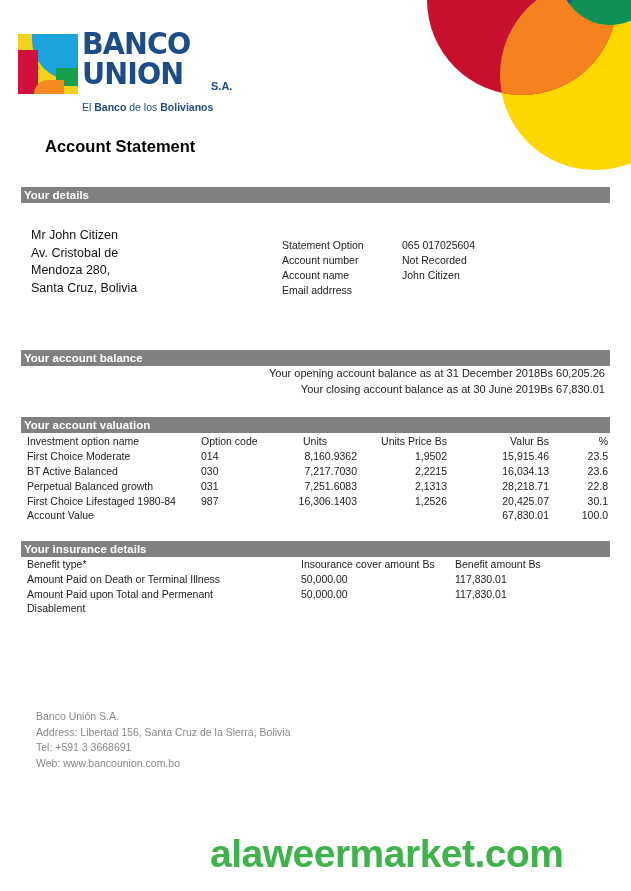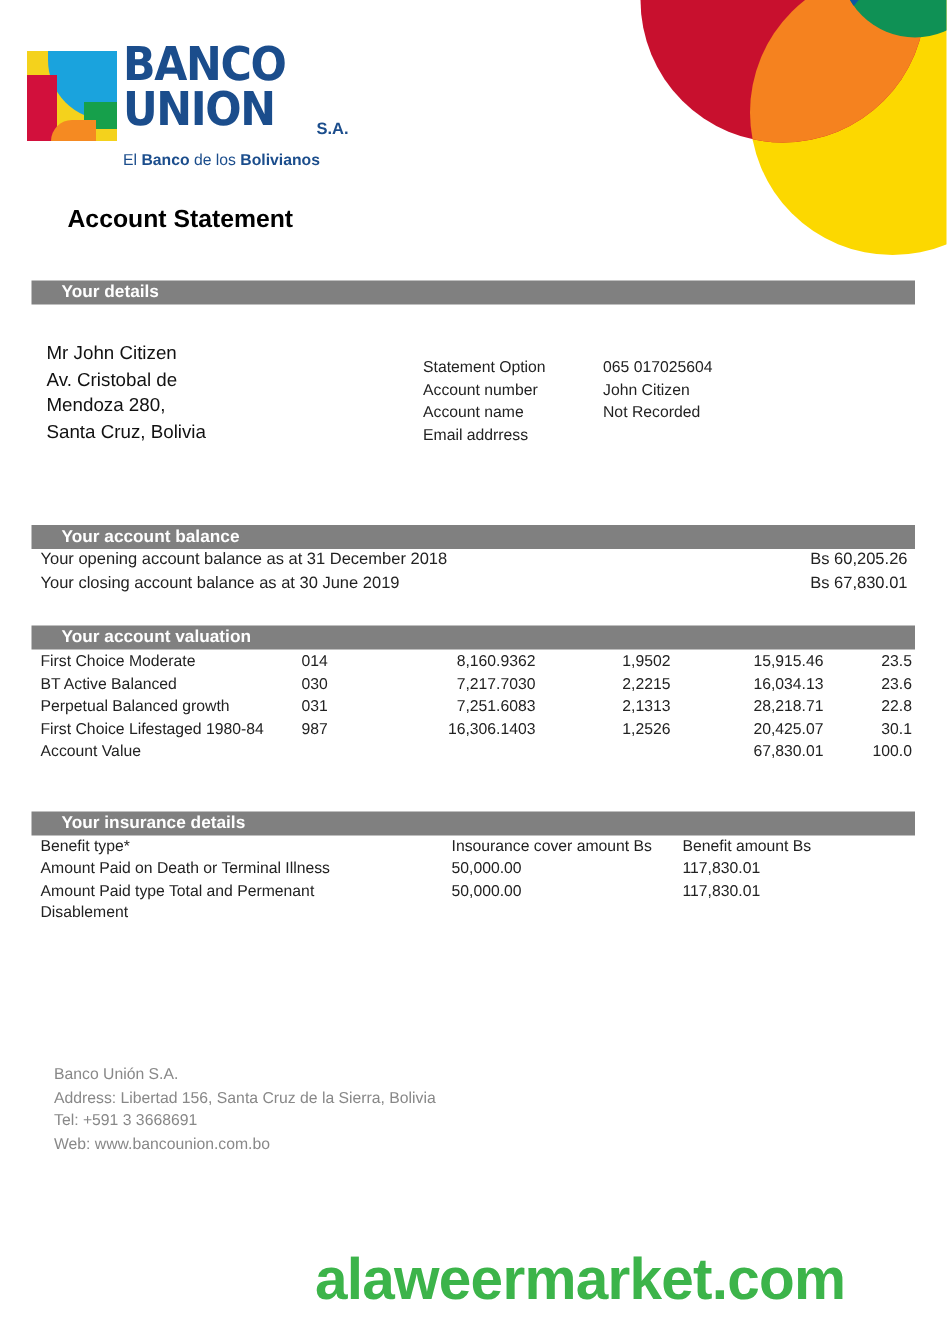--- a/index.html
+++ b/index.html
@@ -24,28 +24,28 @@
   .lm-red { position: absolute; left: 0; top: 16px; width: 20px; height: 44px; background: #d2103c; }
   .lm-green { position: absolute; left: 38px; top: 34px; width: 22px; height: 18px; background: #16a04b; }
   .lm-orange { position: absolute; left: 16px; top: 46px; width: 30px; height: 14px; background: #f58a22; border-radius: 14px 0 0 0; }
   .logo-text { position: absolute; left: 64px; top: -6px; font-family: "DejaVu Sans", sans-serif; font-weight: bold; color: #1b4d8c; line-height: 30px; font-size: 31px; letter-spacing: -1px; transform: scaleX(0.92); transform-origin: left top; }
   .logo-sa { position: absolute; left: 193px; top: 46px; font-size: 11px; font-weight: bold; color: #1b4d8c; }
   .logo-tag { position: absolute; left: 64px; top: 67px; font-size: 10.5px; color: #1b4d8c; white-space: nowrap; }
   .logo-tag b { font-weight: bold; }
 
   .title { position: absolute; left: 18px; top: 137px; font-size: 16.5px; font-weight: bold; color: #000; margin-left: 27px; }
 
-  .bar { position: absolute; left: 21px; width: 589px; height: 16px; background: #808080; color: #fff; font-size: 11.5px; font-weight: bold; line-height: 16px; padding-left: 20px; box-sizing: border-box; }
+  .bar { position: absolute; left: 21px; width: 589px; height: 16px; background: #808080; color: #fff; font-size: 11.5px; font-weight: bold; line-height: 16px; padding-left: 3px; box-sizing: border-box; }
 
   .addr { position: absolute; left: 31px; top: 227px; font-size: 12.5px; font-weight: normal; line-height: 17.5px; color: #111; }
   .kv { position: absolute; top: 238px; font-size: 10.5px; line-height: 15px; color: #222; }
   .kv-labels { left: 282px; }
   .kv-values { left: 402px; }
 
-  .row { position: absolute; left: 27px; width: 578px; font-size: 11px; color: #222; display: flex; justify-content: space-between; }
+  .row { position: absolute; left: 27px; width: 578px; font-size: 11px; color: #222; display: flex; justify-content: flex-end; }
 
   table.val { position: absolute; left: 25px; top: 434px; width: 585px; border-collapse: collapse; font-size: 10.5px; color: #222; }
   table.val td { padding: 0 2px; height: 14.8px; white-space: nowrap; }
   .r { text-align: right; }
   .c { text-align: center; }
 
   table.ins { position: absolute; left: 25px; top: 558px; border-collapse: collapse; font-size: 10.5px; color: #222; }
   table.ins td { padding: 0 2px; height: 14.8px; white-space: nowrap; vertical-align: top; }
 
   .footer { position: absolute; left: 36px; top: 709px; font-size: 10.5px; font-weight: normal; color: #888; line-height: 15.6px; }
@@ -92,22 +92,22 @@
   <div>Santa Cruz, Bolivia</div>
 </div>
 <div class="kv kv-labels">
   <div>Statement Option</div>
   <div>Account number</div>
   <div>Account name</div>
   <div>Email addrress</div>
 </div>
 <div class="kv kv-values">
   <div>065 017025604</div>
+  <div>Not Recorded</div>
   <div>John Citizen</div>
-  <div>Not Recorded</div>
 </div>
 
 <div class="bar" style="top:350px">Your account balance</div>
 <div class="row" style="top:367px">
   <span>Your opening account balance as at 31 December 2018</span>
   <span>Bs 60,205.26</span>
 </div>
 <div class="row" style="top:383px">
   <span>Your closing account balance as at 30 June 2019</span>
   <span>Bs 67,830.01</span>
@@ -117,20 +117,28 @@
 <table class="val">
   <colgroup>
       <col style="width:174px">
       <col style="width:72px">
       <col style="width:88px">
       <col style="width:90px">
       <col style="width:102px">
       <col style="width:59px">
     </colgroup>
   <tbody>
+      <tr>
+    <td>Investment option name</td>
+    <td>Option code</td>
+    <td class="c">Units</td>
+    <td class="r">Units Price Bs</td>
+    <td class="r">Valur Bs</td>
+    <td class="r">%</td>
+  </tr>
   <tr>
     <td>First Choice Moderate</td>
     <td>014</td>
     <td class="r">8,160.9362</td>
     <td class="r">1,9502</td>
     <td class="r">15,915.46</td>
     <td class="r">23.5</td>
   </tr>
   <tr>
     <td>BT Active Balanced</td>
@@ -179,21 +187,21 @@
     <td>Benefit type*</td>
     <td>Insourance cover amount Bs</td>
     <td>Benefit amount Bs</td>
   </tr>
   <tr>
     <td>Amount Paid on Death or Terminal Illness</td>
     <td>50,000.00</td>
     <td>117,830.01</td>
   </tr>
   <tr>
-    <td>Amount Paid type Total and Permenant</td>
+    <td>Amount Paid upon Total and Permenant</td>
     <td>50,000.00</td>
     <td>117,830.01</td>
   </tr>
   <tr>
     <td>Disablement</td>
     <td></td>
     <td></td>
   </tr>
 </tbody>
   </table>

